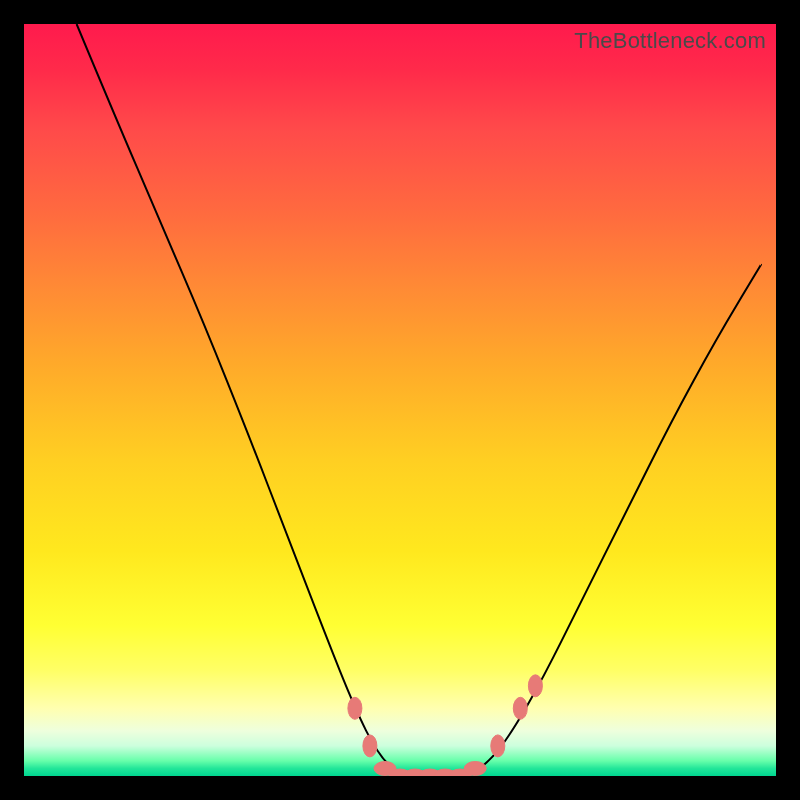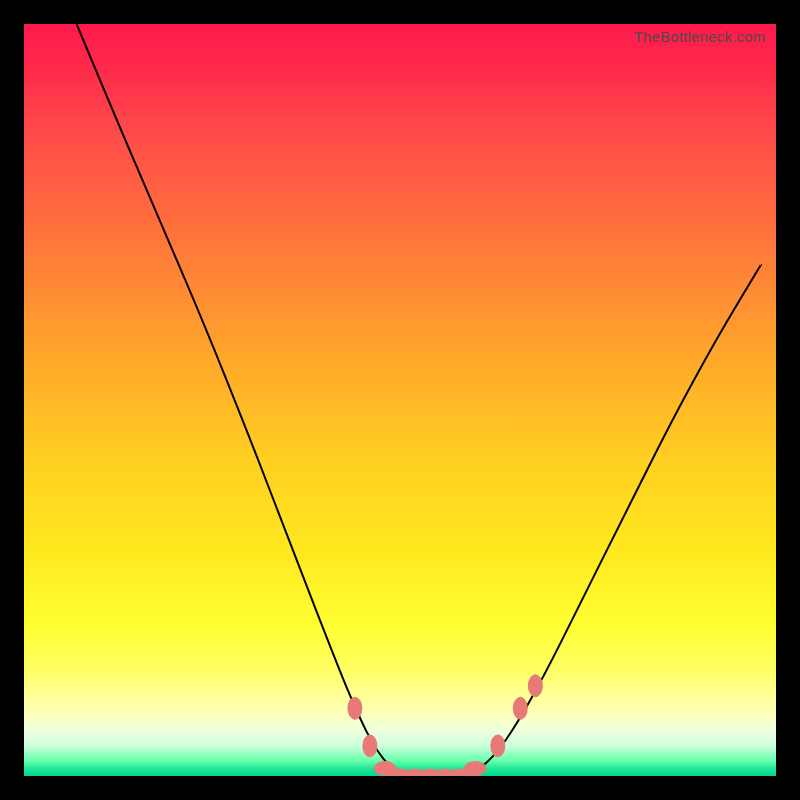--- a/index.html
+++ b/index.html
@@ -49,21 +49,21 @@
       #66ffaa 98%,
       #22e699 99%,
       #00d690 100%
     );
   }
   .watermark {
     position: absolute;
     top: 4px;
     right: 10px;
     color: #4a4a4a;
-    font-size: 15px;
+    font-size: 22px;
     font-weight: 500;
     letter-spacing: 0.2px;
     user-select: none;
   }
   svg.curves {
     position: absolute;
     left: 0;
     top: 0;
     width: 100%;
     height: 100%;

